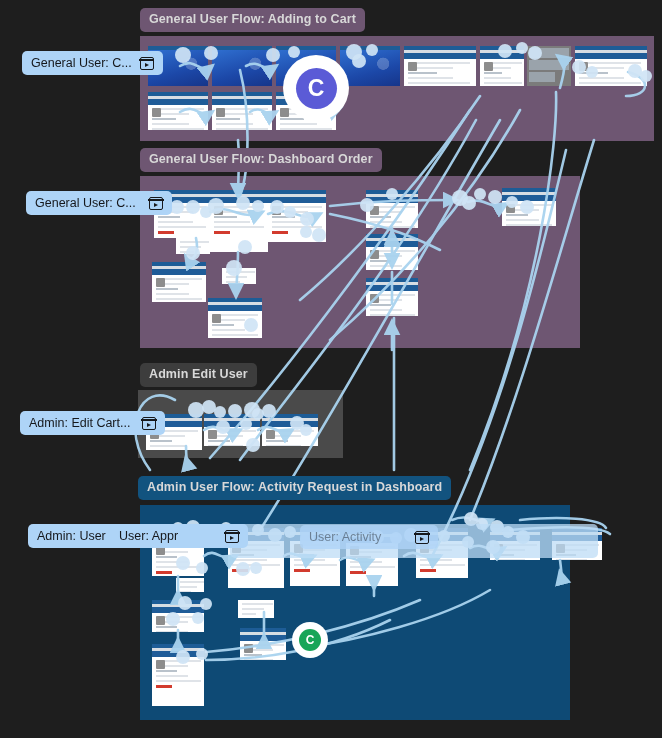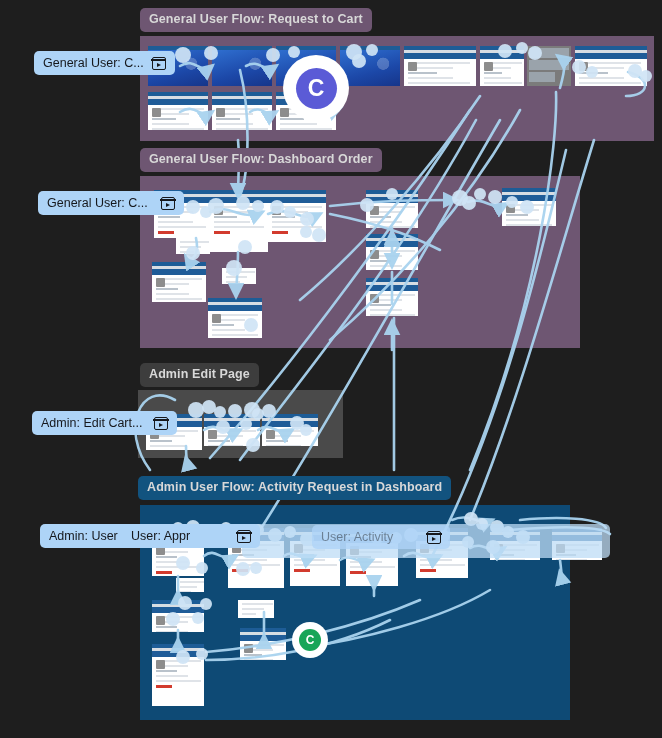--- a/index.html
+++ b/index.html
@@ -56,21 +56,20 @@
   .pill{
     position:absolute;
     display:flex;align-items:center;gap:8px;
     background:#aed4f7;
     color:#16181c;
     font-size:12.5px;
     padding:5px 9px;
     border-radius:5px;
     white-space:nowrap;
     line-height:1.15;
-    margin-left:12px;
   }
   .pill .frame-ico{
     width:14px;height:13px;flex:none;
     border:1.6px solid #16181c;border-radius:2px;
     position:relative;box-sizing:border-box;
   }
   .pill .frame-ico::before{
     content:"";position:absolute;left:-1.6px;right:-1.6px;top:1.5px;
     height:1.6px;background:#16181c;
   }
@@ -626,23 +625,23 @@
         <span class="frame-ico" style="margin-left: auto;"></span>
       </div>
       <div class="pill faded" style="left: 300px; top: 525px; min-width: 120px; z-index: 3;">
         <span>User: Activity</span>
         <span class="frame-ico" style="margin-left: auto;"></span>
       </div>
       <div class="pill wide" style="left: 230px; top: 524px; width: 350px; height: 24px; z-index: 2;"></div>
     </div>
 
   <div id="titles-layer">
-      <div class="group-title" style="left: 140px; top: 8px; background: rgb(110, 86, 114);">General User Flow: Request to Cart</div>
+      <div class="group-title" style="left: 140px; top: 8px; background: rgb(110, 86, 114);">General User Flow: Adding to Cart</div>
       <div class="group-title" style="left: 140px; top: 148px; background: rgb(110, 86, 114);">General User Flow: Dashboard Order</div>
-      <div class="group-title" style="left: 140px; top: 363px; background: rgb(61, 61, 61);">Admin Edit Page</div>
+      <div class="group-title" style="left: 140px; top: 363px; background: rgb(61, 61, 61);">Admin Edit User</div>
       <div class="group-title" style="left: 138px; top: 476px; background: rgb(18, 83, 127);">Admin User Flow: Activity Request in Dashboard</div>
     </div>
 
   <div id="cursors-layer">
       <div class="cursor-badge" style="left: 283px; top: 55px; width: 66px; height: 66px; z-index: 6;">
         <div class="ring" style="width: 66px; height: 66px; background: rgb(255, 255, 255);">
           <div class="disc" style="width: 41px; height: 41px; background: rgb(91, 91, 214); font-size: 23px;">C</div>
         </div>
       </div>
       <div class="cursor-badge" style="left: 292px; top: 622px; width: 36px; height: 36px; z-index: 6;">

